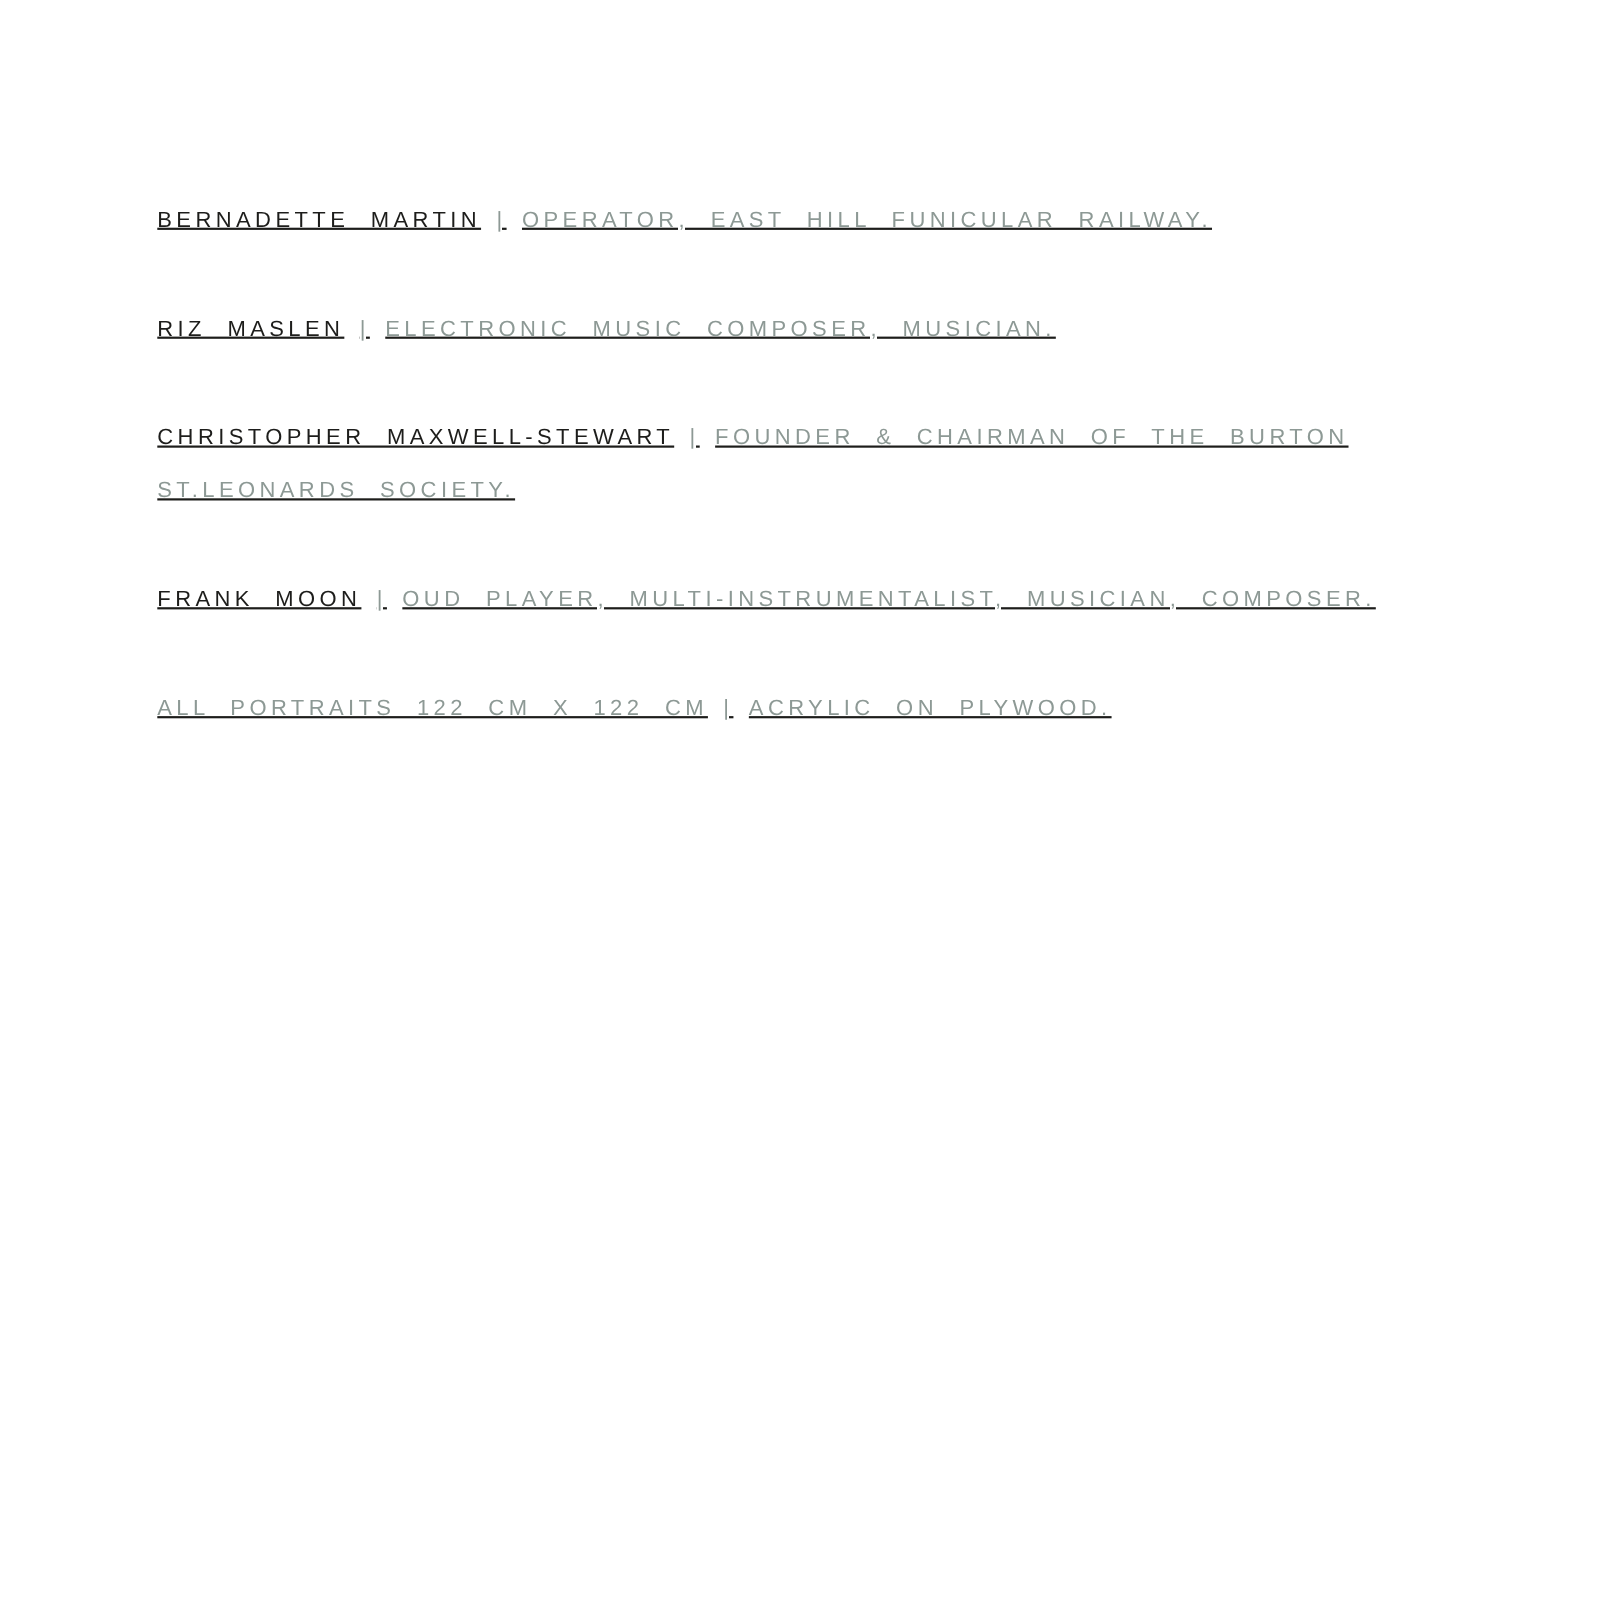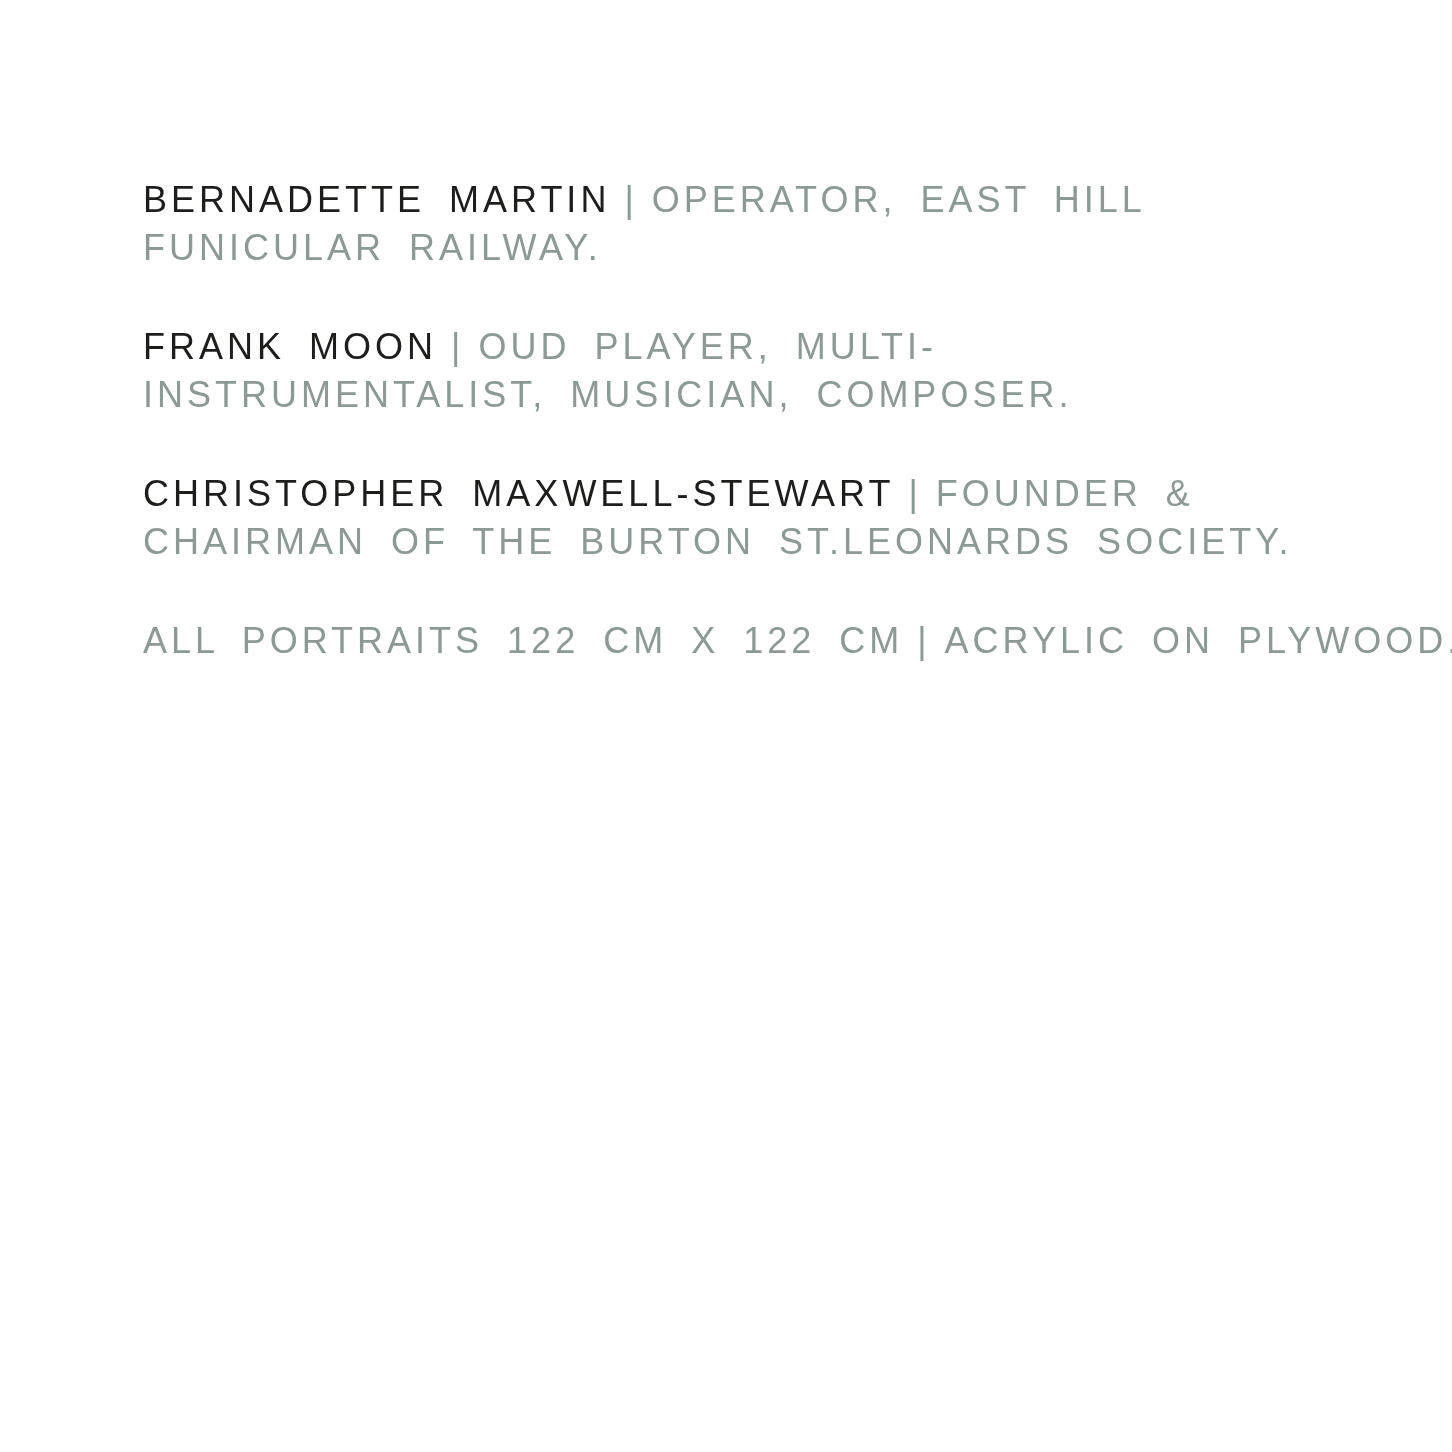--- a/index.html
+++ b/index.html
@@ -15,27 +15,28 @@
   }
   main.credits {
     box-sizing: border-box;
     width: 1452px;
     height: 1452px;
     padding: 176px 120px 0 143px;
   }
   .entry {
     max-width: 1170px;
     margin: 0 0 51px 0;
-    font-size: 36px;
+    font-size: 20px;
     font-weight: 400;
     line-height: 48px;
     letter-spacing: 4px;
     word-spacing: 10px;
     color: #1d1d1b;
     text-transform: uppercase;
+    text-decoration: underline;
   }
   .entry .name {
     color: #1d1d1b;
   }
   .entry .sep,
   .entry .role {
     color: #8d9995;
   }
   .entry .sep {
     margin: 0 14px;
@@ -49,27 +50,30 @@
 </style>
 </head>
 <body>
 
 <main class="credits">
   <section id="entries">
   <p class="entry">
     <span class="name">BERNADETTE MARTIN</span><span class="sep">|</span><span class="role">OPERATOR, EAST HILL FUNICULAR RAILWAY.</span>
   </p>
 
-
   <p class="entry">
-    <span class="name">FRANK MOON</span><span class="sep">|</span><span class="role">OUD PLAYER, MULTI-INSTRUMENTALIST, MUSICIAN, COMPOSER.</span>
+    <span class="name">RIZ MASLEN</span><span class="sep">|</span><span class="role">ELECTRONIC MUSIC COMPOSER, MUSICIAN.</span>
   </p>
 
   <p class="entry">
     <span class="name">CHRISTOPHER MAXWELL-STEWART</span><span class="sep">|</span><span class="role">FOUNDER &amp; CHAIRMAN OF THE BURTON ST.LEONARDS SOCIETY.</span>
+  </p>
+
+  <p class="entry">
+    <span class="name">FRANK MOON</span><span class="sep">|</span><span class="role">OUD PLAYER, MULTI-INSTRUMENTALIST, MUSICIAN, COMPOSER.</span>
   </p>
 
 
 
 
 
 </section>
 
   <p class="entry footer-note">
     <span class="role">ALL PORTRAITS 122 CM X 122 CM</span><span class="sep">|</span><span class="role">ACRYLIC ON PLYWOOD.</span>

